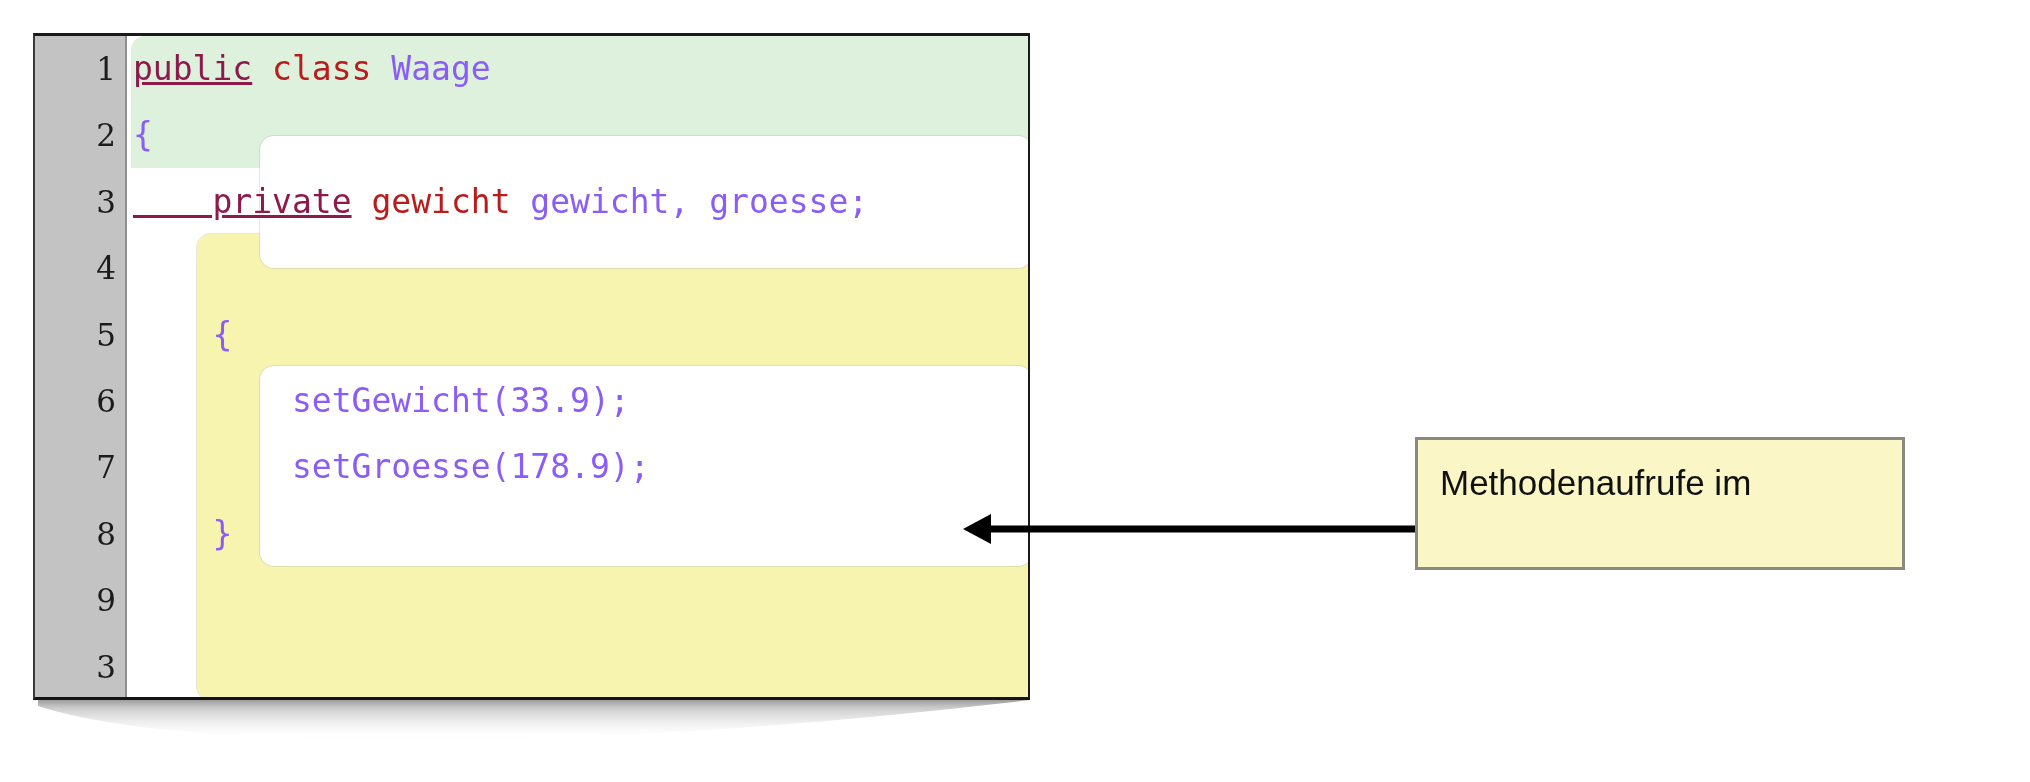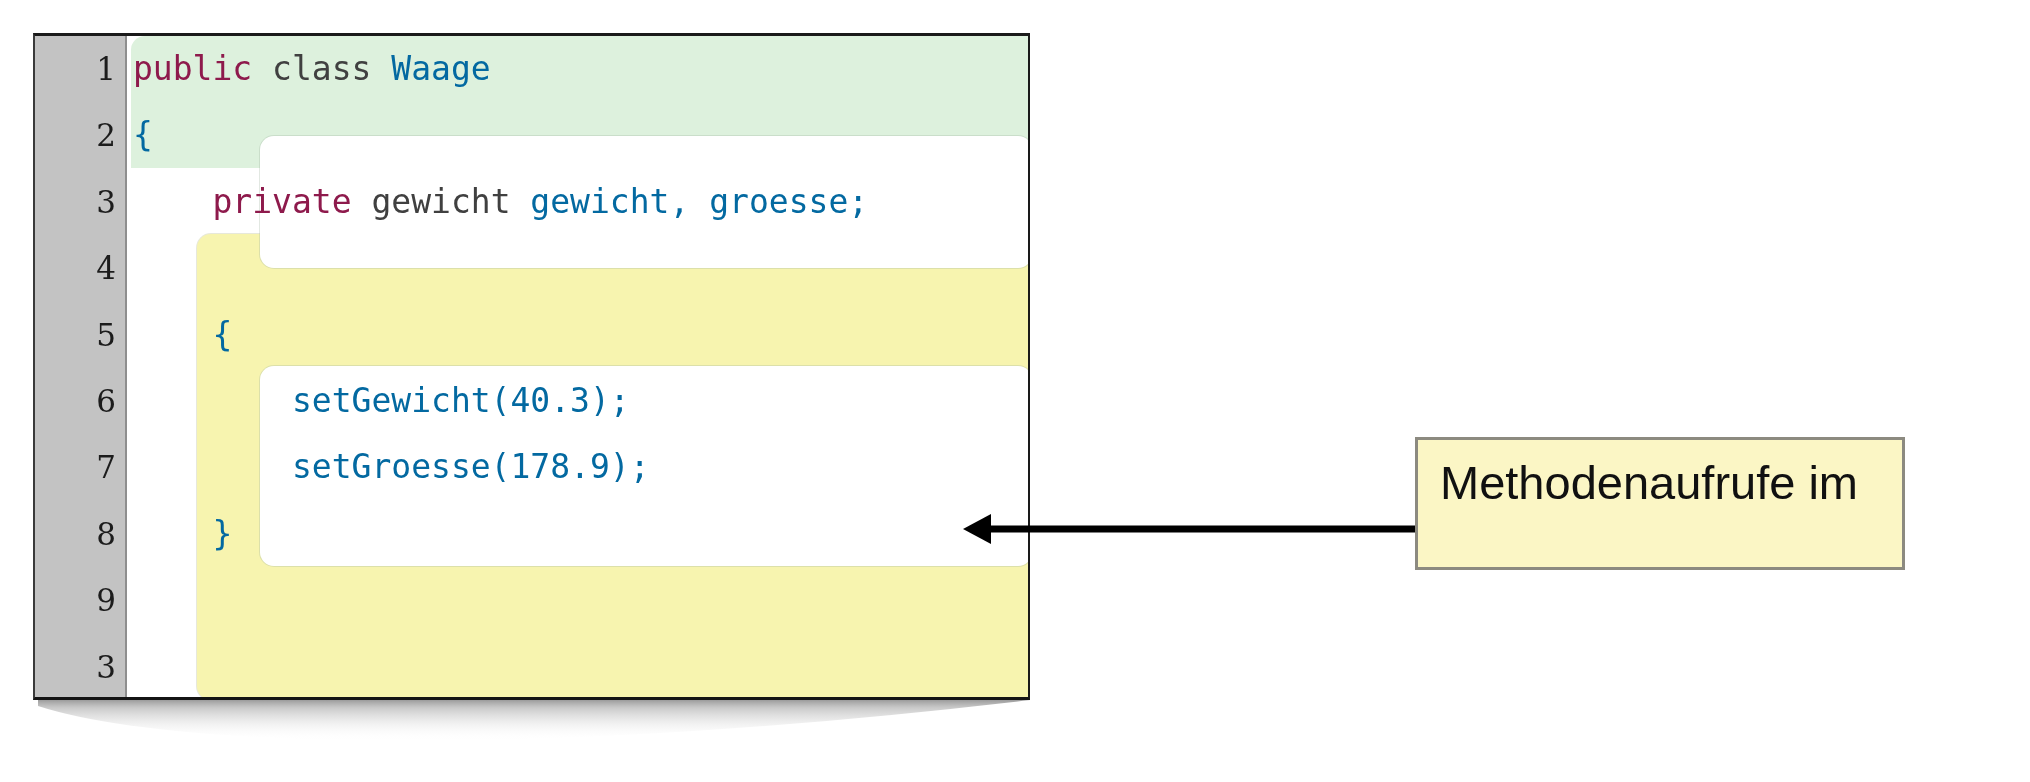--- a/index.html
+++ b/index.html
@@ -131,40 +131,40 @@
   }
   .code-line {
     height: 66.4px;
     line-height: 66.4px;
     font-family: "DejaVu Sans Mono", monospace;
     font-size: 33px;
     color: #1d1d1d;
     white-space: pre;
     padding-left: 4px;
   }
-  .kw-mod { color: #8e1a4c; }
-  .kw-type { color: #404040; }
-  .plain { color: #0369a1; }
+  .kw-mod { color: #8e1a4c; text-decoration: underline; }
+  .kw-type { color: #b91c1c; }
+  .plain { color: #8b5cf6; }
 
   
   #callout-box {
     position: absolute;
     left: 1415px;
     top: 437px;
     width: 490px;
     height: 133px;
     background: #fbf6c5;
     border: 3px solid #8c8a80;
     box-sizing: border-box;
     z-index: 5;
     padding: 16px 22px 0 22px;
   }
   .callout-line {
     font-family: "Liberation Sans", sans-serif;
-    font-size: 47px;
+    font-size: 35px;
     line-height: 53px;
     color: #111111;
     white-space: pre;
   }
 
   #callout-arrow {
     position: absolute;
     left: 955px;
     top: 505px;
     width: 470px;
@@ -209,21 +209,21 @@
       <div class="hl hl-yellow"></div>
       <div class="hl hl-white-a"></div>
       <div class="hl hl-white-b"></div>
 
       <div id="code-lines">
           <div class="code-line"><span class="kw-mod">public</span><span class="plain"> </span><span class="kw-type">class</span><span class="plain"> Waage</span></div>
           <div class="code-line"><span class="plain">{</span></div>
           <div class="code-line"><span class="kw-mod">    private</span><span class="plain"> </span><span class="kw-type">gewicht</span><span class="plain"> gewicht, groesse;</span></div>
           <div class="code-line"><span class="plain"></span></div>
           <div class="code-line"><span class="plain">    {</span></div>
-          <div class="code-line"><span class="plain">        setGewicht(40.3);</span></div>
+          <div class="code-line"><span class="plain">        setGewicht(33.9);</span></div>
           <div class="code-line"><span class="plain">        setGroesse(178.9);</span></div>
           <div class="code-line"><span class="plain">    }</span></div>
         </div>
     </div>
   </div>
 
   <svg id="callout-arrow" viewBox="0 0 470 48" aria-hidden="true">
     <line x1="460" y1="24" x2="26" y2="24" stroke="#000000" stroke-width="7"></line>
     <polygon points="8,24 36,9 36,39" fill="#000000"></polygon>
   </svg>

